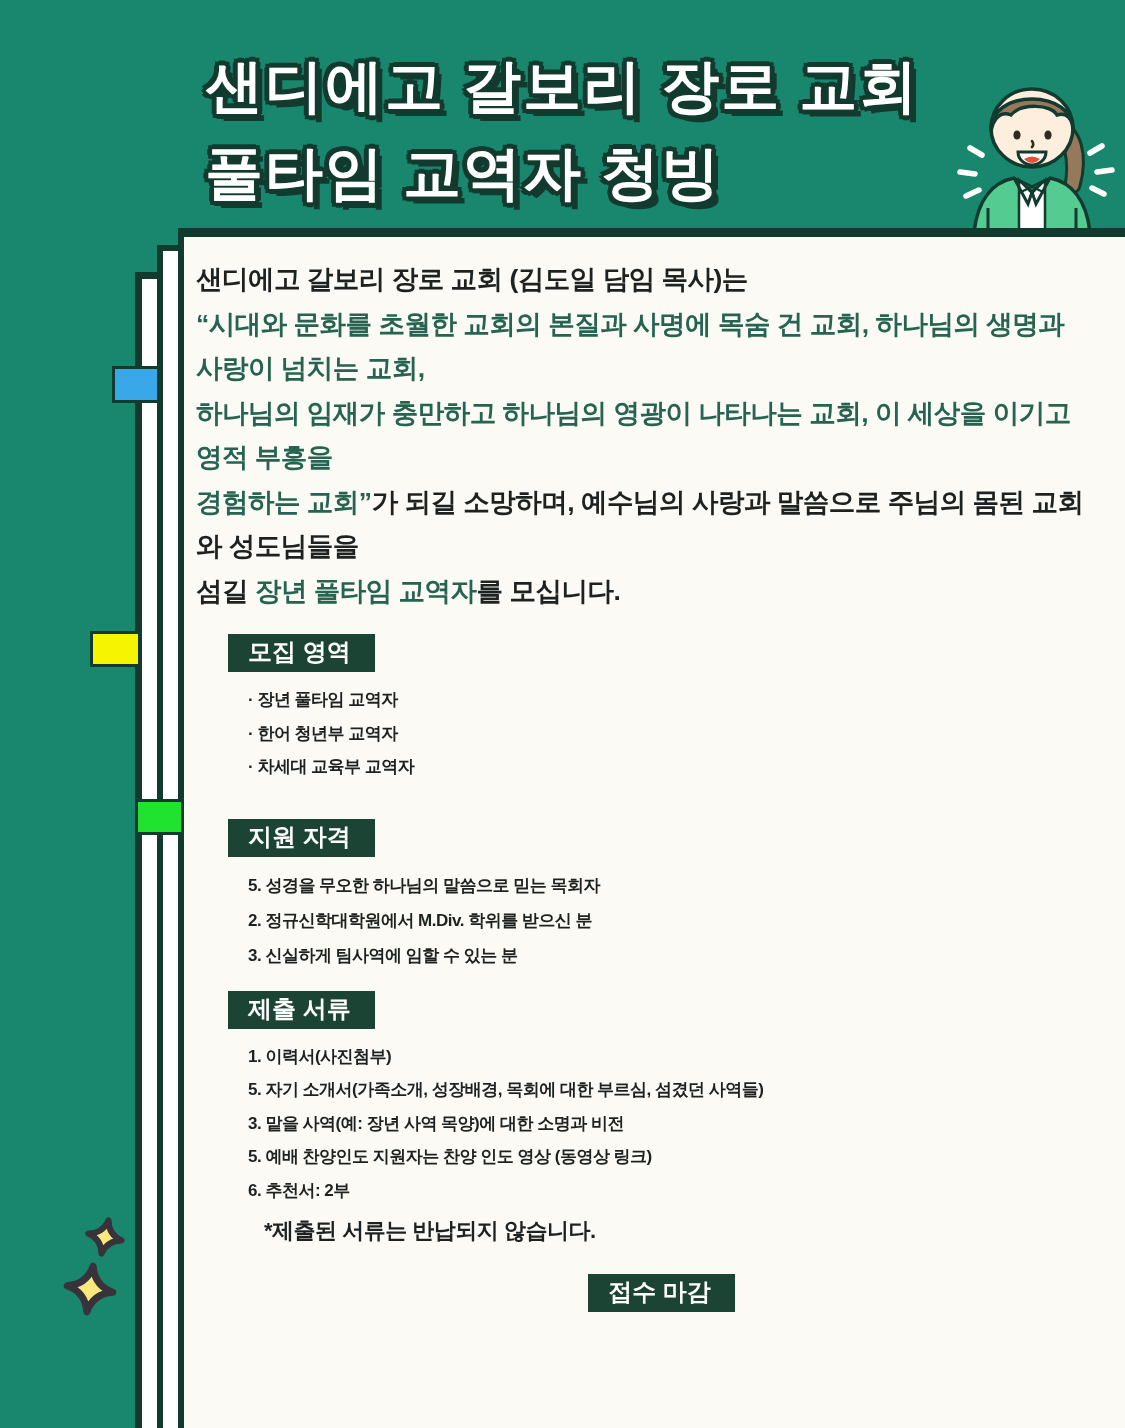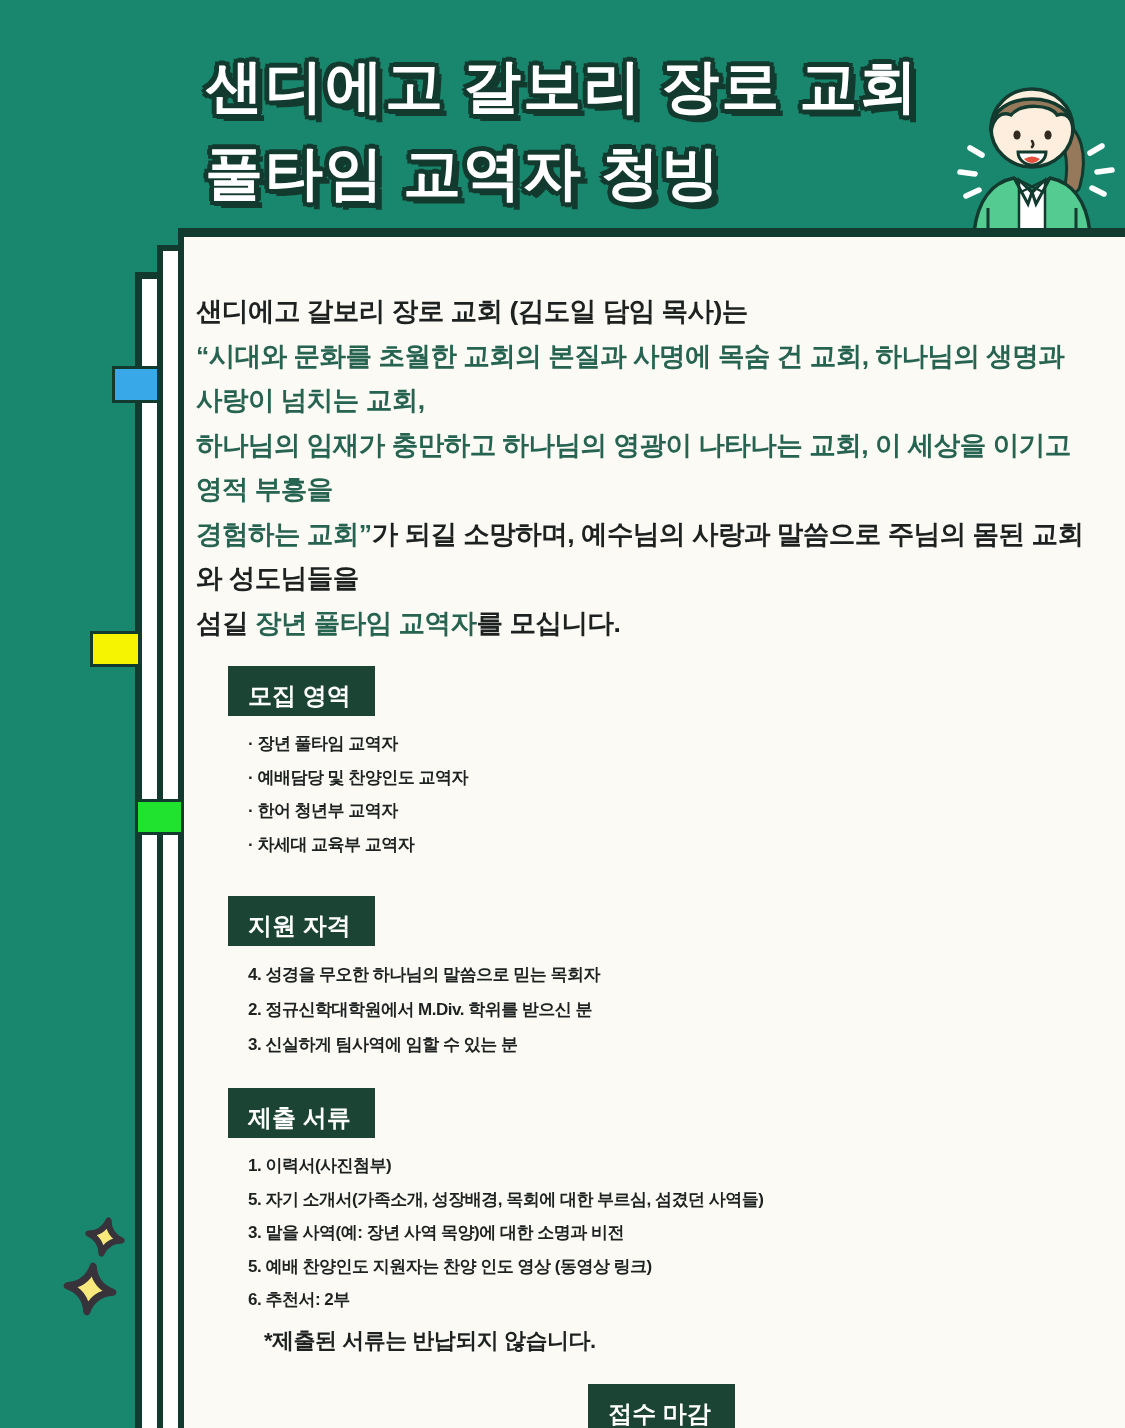--- a/index.html
+++ b/index.html
@@ -59,39 +59,39 @@
   .sparkles{position:absolute;left:58px;top:1205px;width:100px;height:115px;z-index:2;}
   
   .card{
     position:absolute;left:178px;top:228px;width:947px;height:1200px;
     background:var(--card_bg);
     border-left:6px solid var(--outline);border-top:9px solid var(--outline);
     z-index:3;
     padding:20px 30px 0 12px;
   }
   
-  .intro{font-size:26.5px;font-weight:700;line-height:44.5px;color:var(--body_text);letter-spacing:-0.5px;margin-top:32px;}
+  .intro{font-size:26.5px;font-weight:700;line-height:44.5px;color:var(--body_text);letter-spacing:-0.5px;}
   .intro .t-green{color:var(--accent_green_text);}
   .intro .t-dark{color:var(--body_text);}
   
   .section{margin-left:32px;}
   .sec-recruit{margin-top:21px;}
   .sec-header{
     display:inline-block;background:var(--header_bg);color:#ffffff;
     font-size:24px;font-weight:700;letter-spacing:0px;
-    padding:18px 24px 8px 20px;line-height:24px;
+    padding:6px 24px 8px 20px;line-height:24px;
   }
   .sec-items{margin:11px 0 0 20px;}
   .sec-items .item{
     font-size:17px;font-weight:600;color:var(--body_text);
     line-height:33.5px;letter-spacing:-0.5px;white-space:nowrap;
   }
   .sec-qual{margin-top:35px;}
   .sec-qual .item{line-height:35px;}
-  .sec-docs{margin-top:26px;}
+  .sec-docs{margin-top:18px;}
   .note{
     font-size:22px;font-weight:600;color:var(--body_text);
     margin:9px 0 0 16px;letter-spacing:-0.5px;
   }
   .sec-deadline{margin-top:28px;text-align:center;}
 </style>
 </head>
 <body>
 
 <div id="poster">
@@ -172,32 +172,31 @@
         <span class="t-dark">섬길 </span><span class="t-green">장년 풀타임 교역자</span><span class="t-dark">를 모십니다.</span>
       </div>
     </div>
 
     <div class="section sec-recruit">
       <div class="sec-header">
         <span>모집 영역</span>
       </div>
       <div class="sec-items">
         <div class="item">· 장년 풀타임 교역자</div>
-        <div class="item">· 예배담당 및 찬양인도 교역자</div>
         <div class="item">· 한어 청년부 교역자</div>
         <div class="item">· 차세대 교육부 교역자</div>
       </div>
     </div>
 
     <div class="section sec-qual">
       <div class="sec-header">
         <span>지원 자격</span>
       </div>
       <div class="sec-items">
-        <div class="item">4. 성경을 무오한 하나님의 말씀으로 믿는 목회자</div>
+        <div class="item">5. 성경을 무오한 하나님의 말씀으로 믿는 목회자</div>
         <div class="item">2. 정규신학대학원에서 M.Div. 학위를 받으신 분</div>
         <div class="item">3. 신실하게 팀사역에 임할 수 있는 분</div>
       </div>
     </div>
 
     <div class="section sec-docs">
       <div class="sec-header">
         <span>제출 서류</span>
       </div>
       <div class="sec-items">

